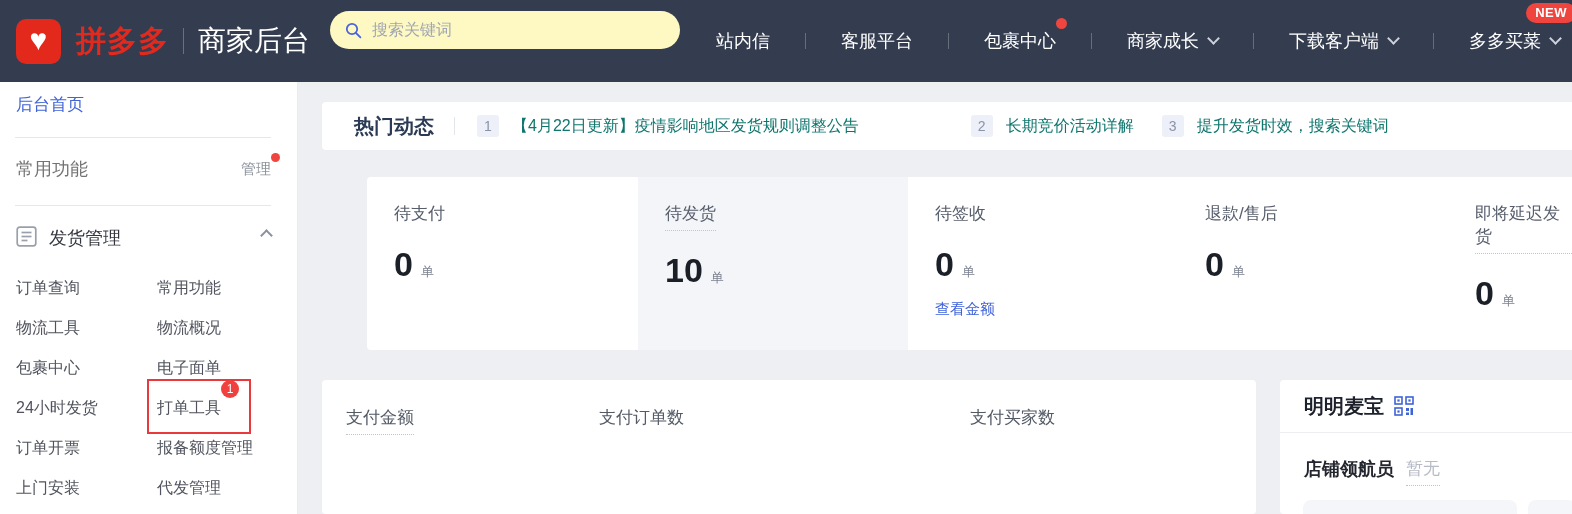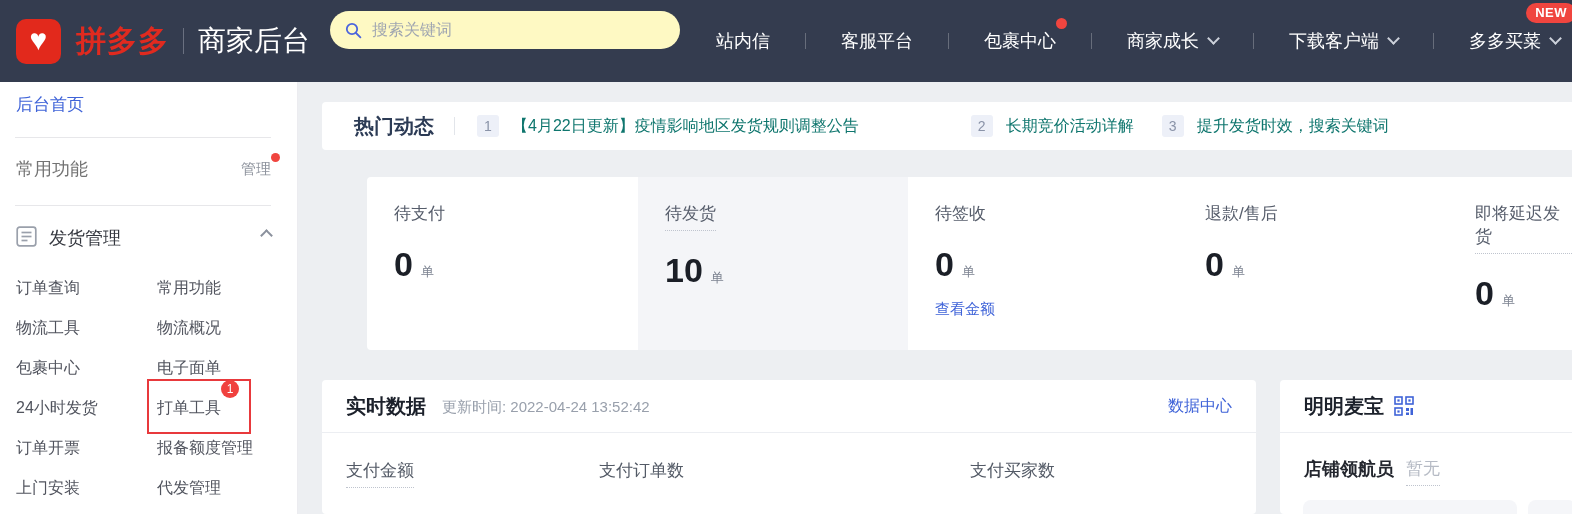--- a/index.html
+++ b/index.html
@@ -239,25 +239,20 @@
   <div class="stat-card last">
     <span class="stat-label dotted">即将延迟发货</span>
     <div class="stat-value">
         <span class="stat-num">0</span>
         <span class="stat-unit">单</span>
       </div>
   </div>
 </div>
 
 <div class="realtime">
-  <div class="rt-head">
-    <span class="rt-title">实时数据</span>
-    <span class="rt-time">更新时间: 2022-04-24 13:52:42</span>
-    <span class="rt-link blue-link">数据中心</span>
-  </div>
   <div class="rt-metrics">
     <span class="rt-metric m0 dotted">支付金额</span>
     <span class="rt-metric m1">支付订单数</span>
     <span class="rt-metric m2">支付买家数</span>
   </div>
 </div>
 
 <div class="shop">
   <div class="shop-head">
     <span class="shop-name">明明麦宝</span>

